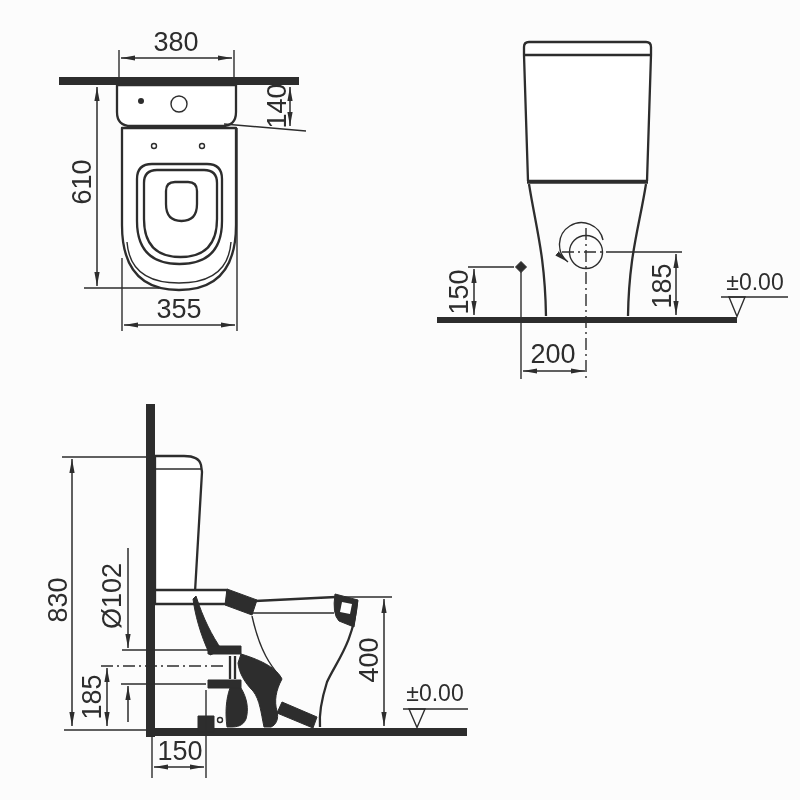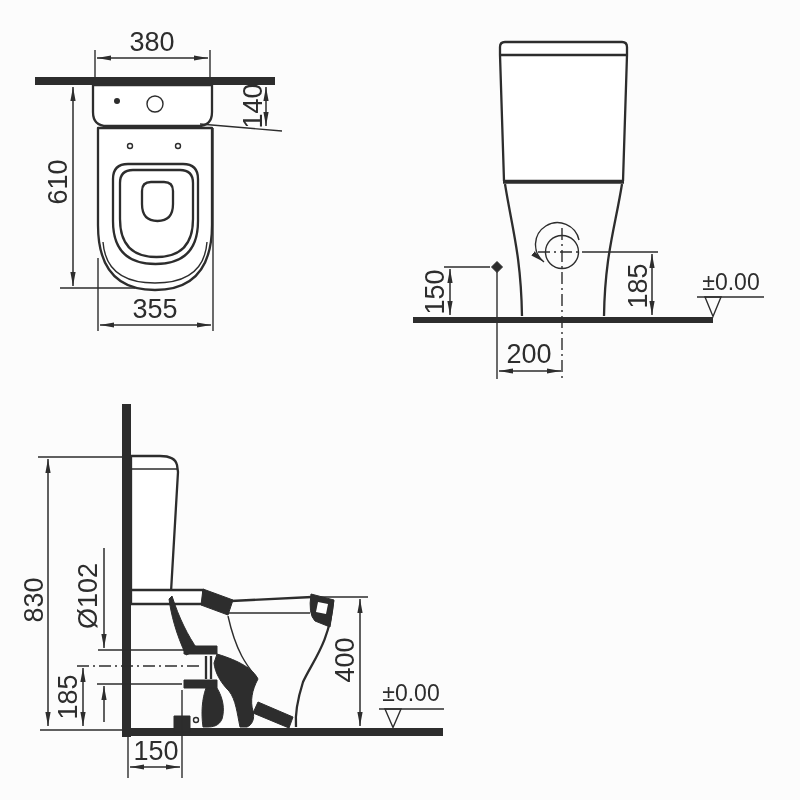--- a/index.html
+++ b/index.html
@@ -1,17 +1,17 @@
 <!DOCTYPE html>
 <html style="--line: #2d2d2d; --bg: #fcfcfc;"><head>
 <meta charset="utf-8">
 <style>
   :root { --line:#2d2d2d; --bg:#fcfcfc; }
   html,body { margin:0; padding:0; background:var(--bg); }
-  .stage { width:750px; height:800px; position:relative; background:var(--bg); }
+  .stage { width:750px; height:800px; position:relative; background:var(--bg);padding-left:24px; }
   svg { display:block; }
   .ln  { stroke:var(--line); fill:none; stroke-width:2.3; stroke-linejoin:round; }
   .lnw { stroke:var(--line); fill:#ffffff; stroke-width:2.3; stroke-linejoin:round; }
   .thin{ stroke:var(--line); fill:none; stroke-width:1.4; }
   .dim { stroke:var(--line); fill:none; stroke-width:1.5; }
   .bar { fill:var(--line); stroke:none; }
   .blk { fill:var(--line); stroke:var(--line); stroke-width:1; stroke-linejoin:round; }
   .wht { fill:#ffffff; stroke:none; }
   .dashdot { stroke:var(--line); fill:none; stroke-width:1.4; stroke-dasharray:12 4 2 4; }
   .t  { font-family:"Liberation Sans", sans-serif; font-size:27px; fill:var(--line); }

